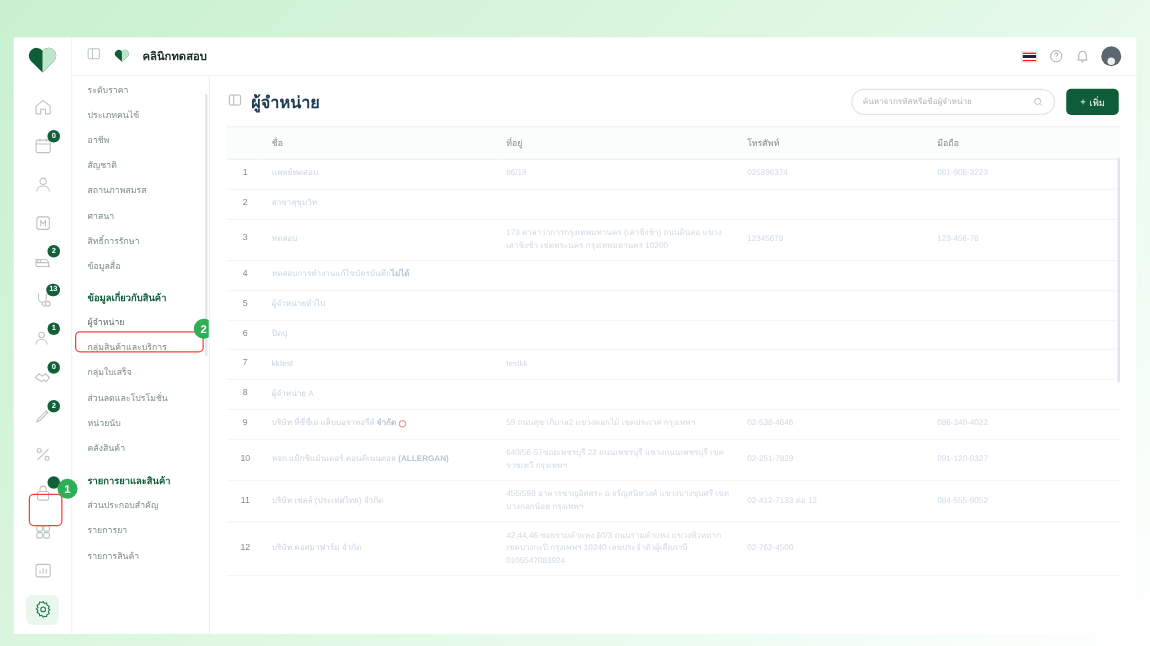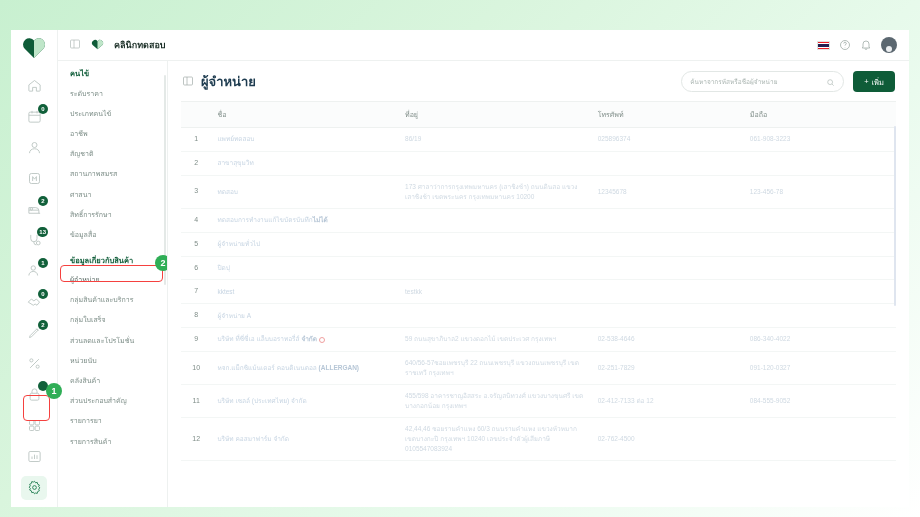--- a/index.html
+++ b/index.html
@@ -366,38 +366,38 @@
           <circle cx="12" cy="12" r="3"></circle>
           <path d="M12 2l1.6 2.4 2.8-.6.6 2.8L19.8 8l-1.2 2.6 2 2-2 2 1.2 2.6-2.8 1.4-.6 2.8-2.8-.6L12 22l-1.6-2.4-2.8.6-.6-2.8L4.2 16l1.2-2.6-2-2 2-2L4.2 6.8l2.8-1.4.6-2.8 2.8.6z"></path>
         </svg>
     </div>
     <div class="hl-box" style="left:12px; top:365px; width:27px; height:26px;"></div>
     <div class="hl-num" style="left:35px; top:353px;">1</div>
   </div>
 
   <div class="sidemenu">
 
-    <div class="menu-group-title">คนไข้</div>
     <div class="menu-item">ระดับราคา</div>
     <div class="menu-item">ประเภทคนไข้</div>
     <div class="menu-item">อาชีพ</div>
     <div class="menu-item">สัญชาติ</div>
     <div class="menu-item">สถานภาพสมรส</div>
     <div class="menu-item">ศาสนา</div>
     <div class="menu-item">สิทธิ์การรักษา</div>
     <div class="menu-item">ข้อมูลสื่อ</div>
 
     <div class="menu-group-title" style="padding-top:9px;font-family:Liberation Mono, monospace;">ข้อมูลเกี่ยวกับสินค้า</div>
     <div class="menu-item selected">ผู้จำหน่าย</div>
     <div class="menu-item">กลุ่มสินค้าและบริการ</div>
     <div class="menu-item">กลุ่มใบเสร็จ</div>
     <div class="menu-item">ส่วนลดและโปรโมชั่น</div>
     <div class="menu-item">หน่วยนับ</div>
     <div class="menu-item">คลังสินค้า</div>
 
+    <div class="menu-group-title" style="padding-top:9px;">รายการยาและสินค้า</div>
     <div class="menu-item">ส่วนประกอบสำคัญ</div>
     <div class="menu-item">รายการยา</div>
     <div class="menu-item">รายการสินค้า</div>
 
     <div class="menu-scrollbar"></div>
 
     <div class="hl-box" style="left:2px; top:235px; width:103px; height:17px;"></div>
     <div class="hl-num" style="left:97px; top:225px;">2</div>
   </div>
 

